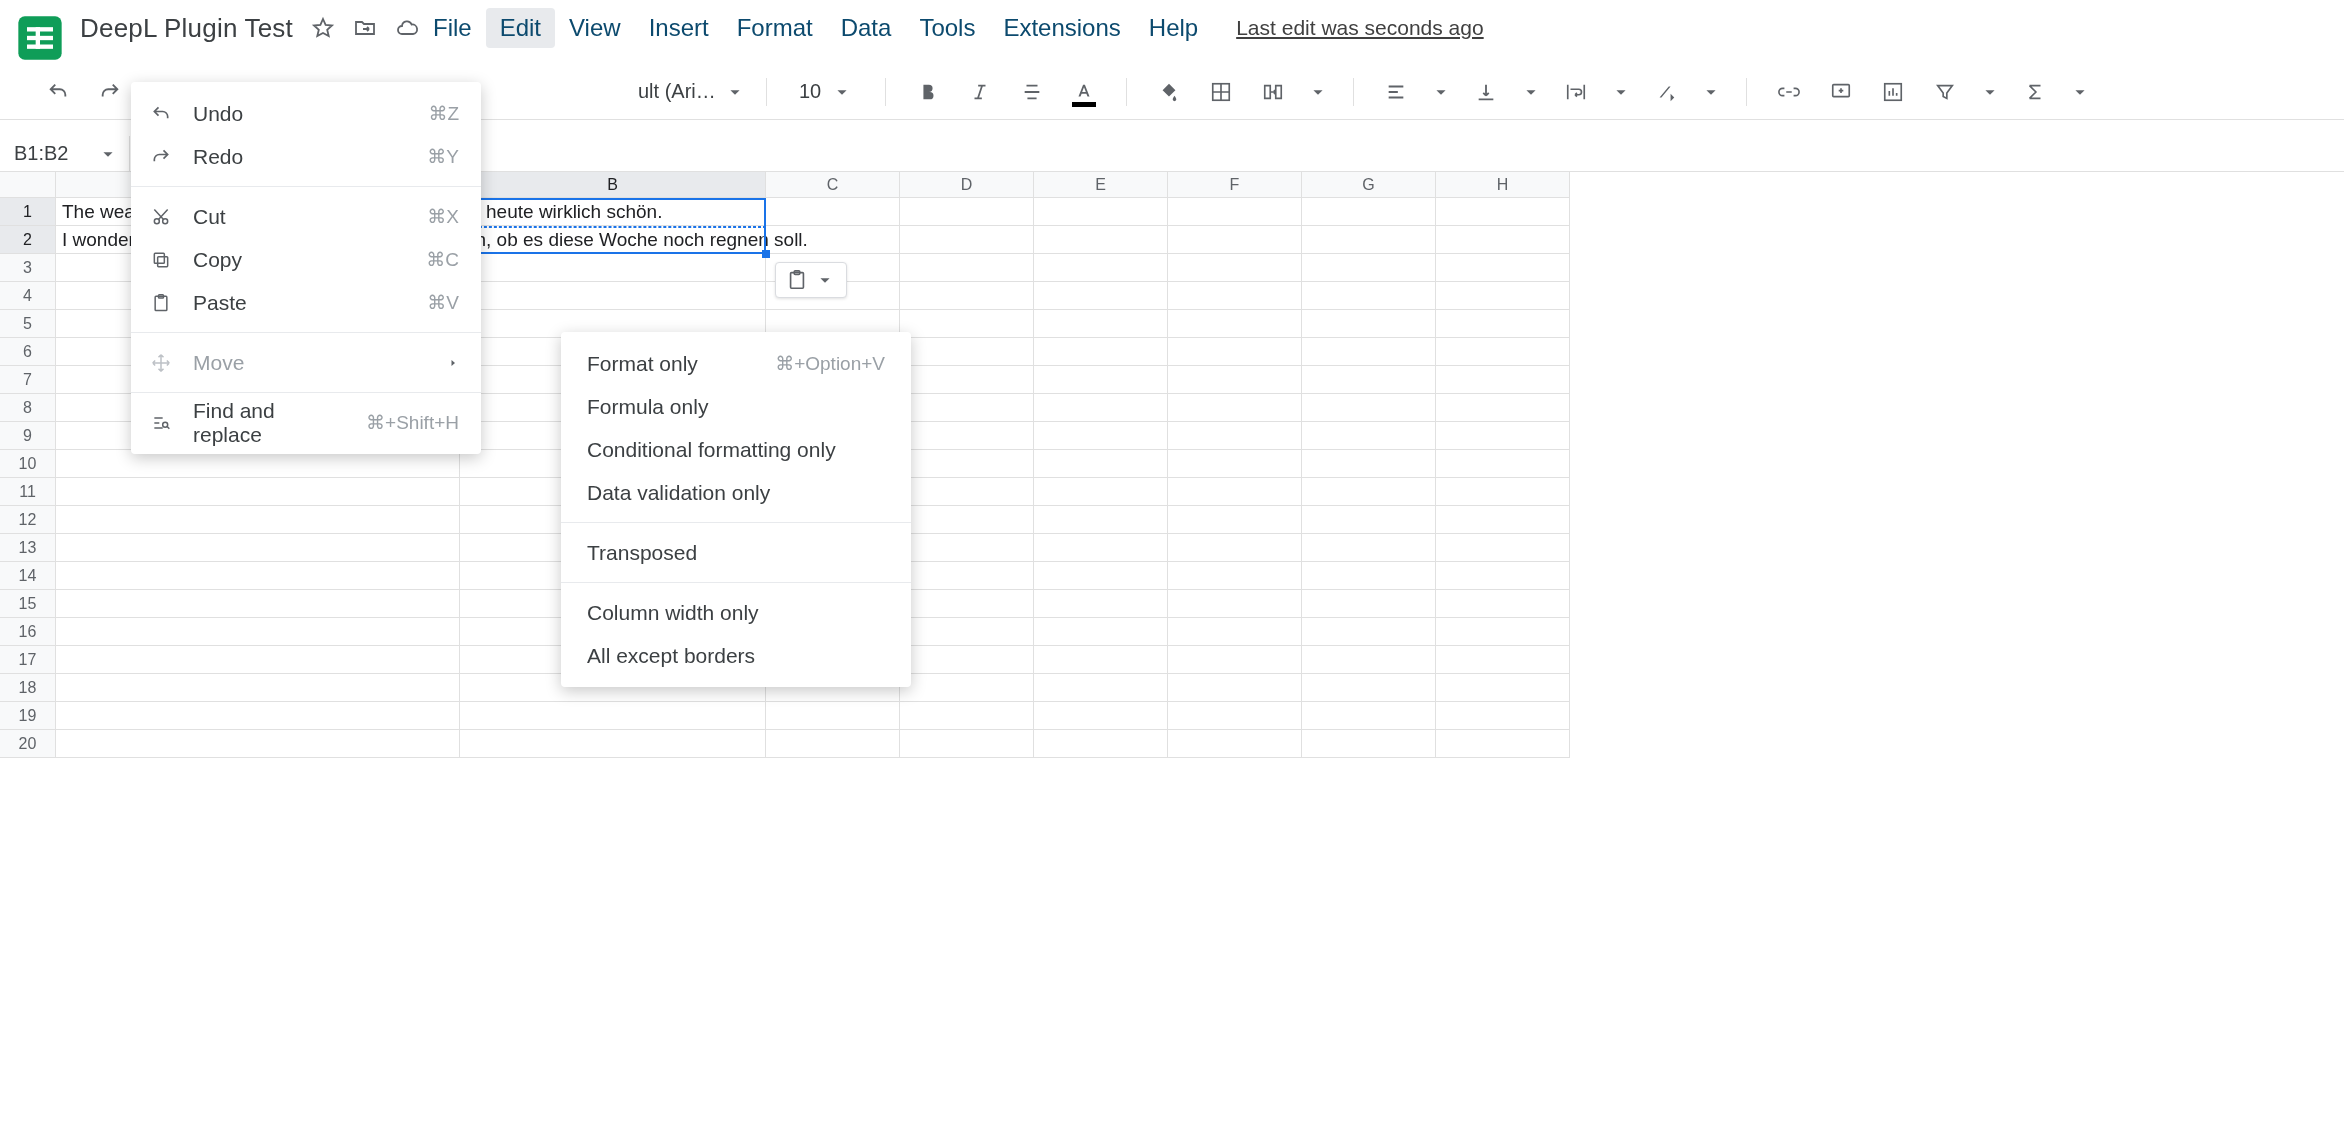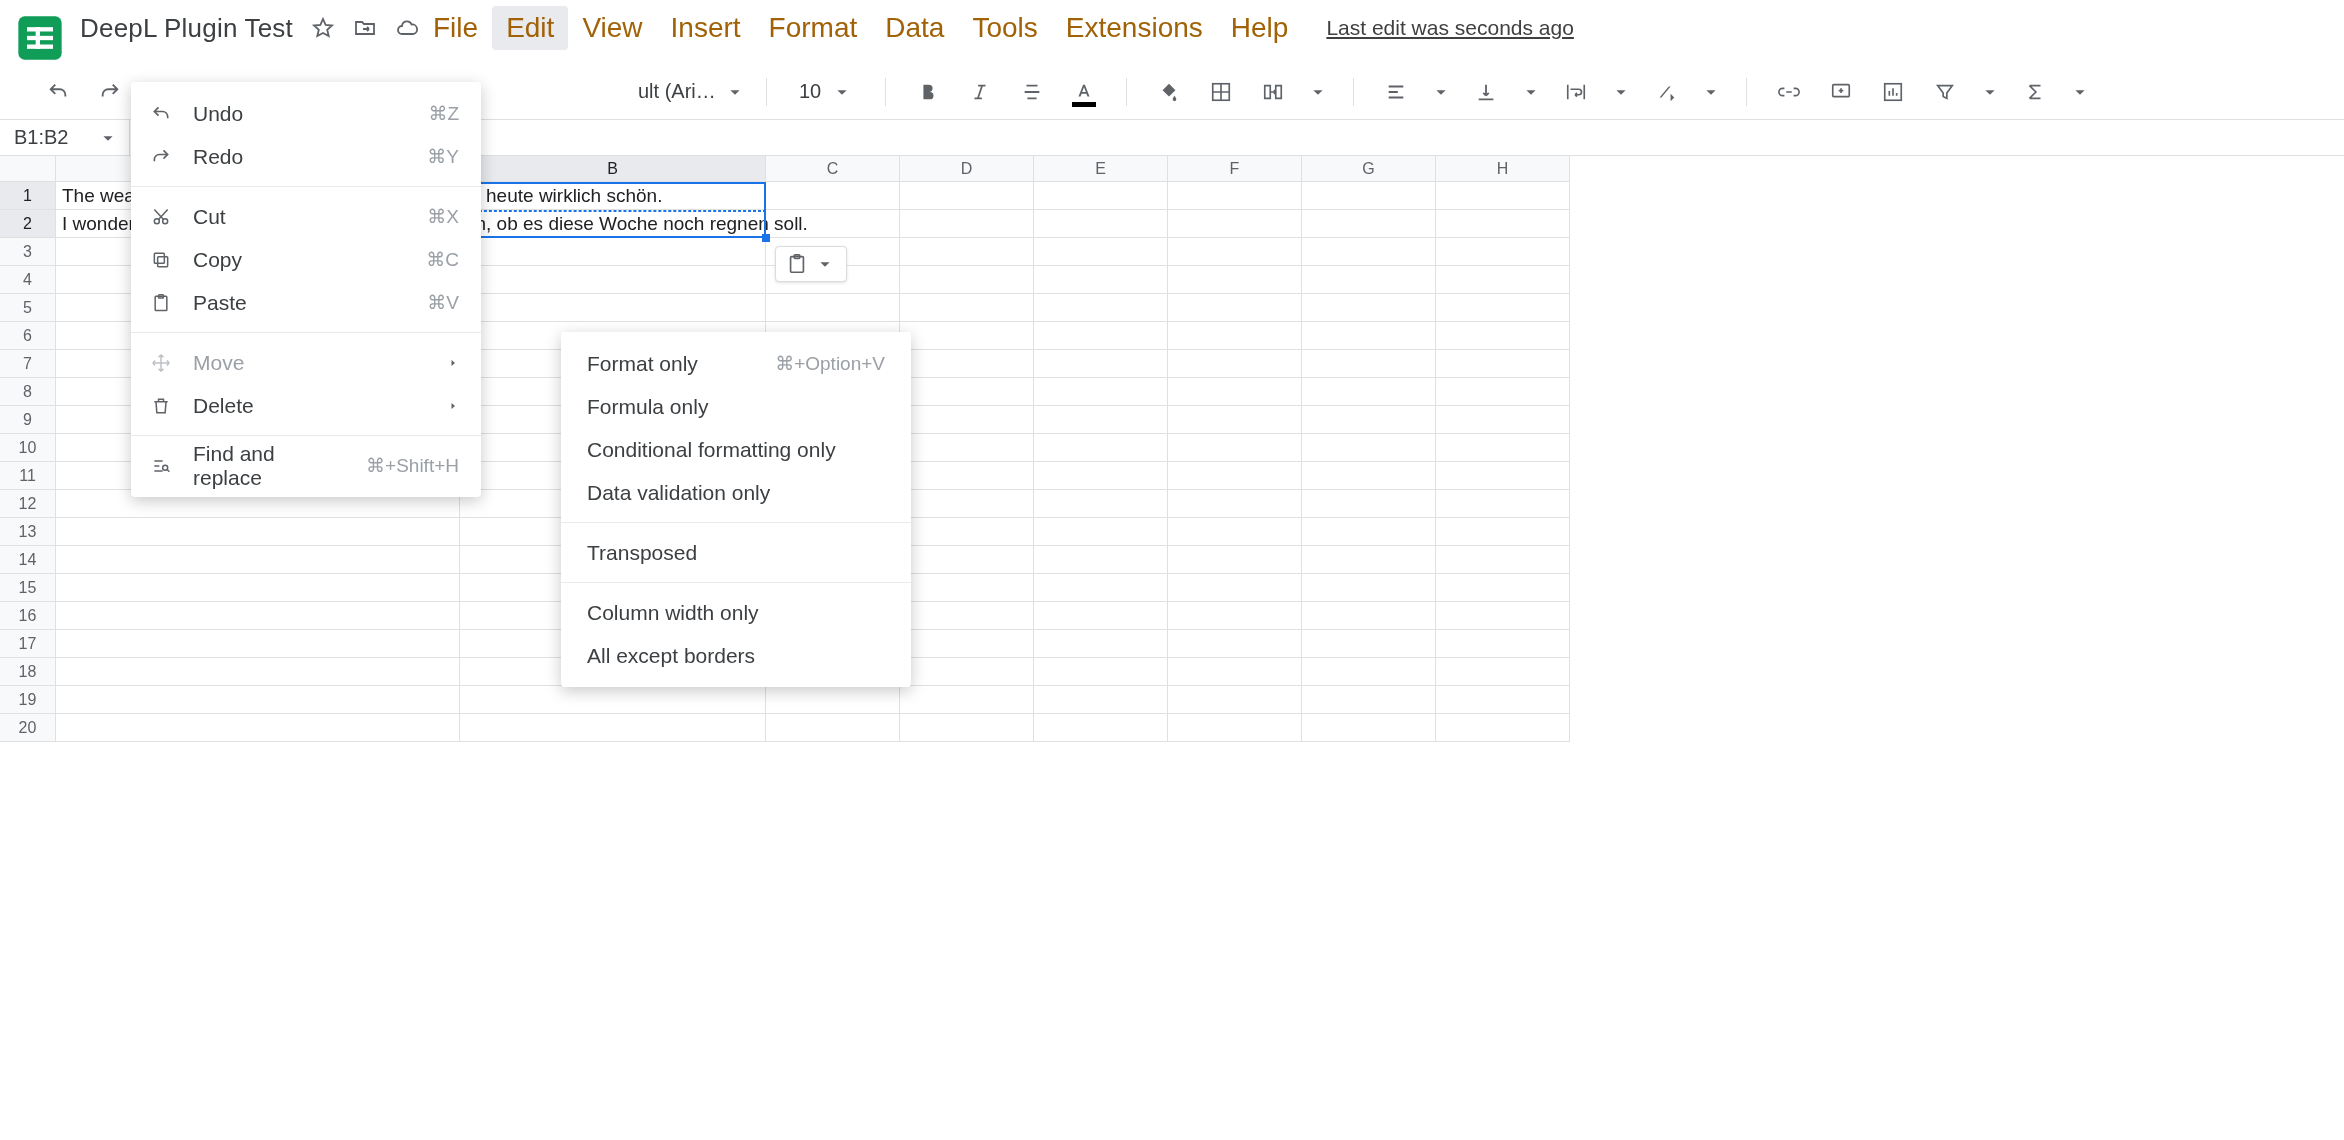--- a/index.html
+++ b/index.html
@@ -9,37 +9,37 @@
   
   .titlebar { display:flex; align-items:flex-start; padding:8px 14px 0 14px; }
   .doc-icon { width:52px; height:52px; margin-top:4px; margin-right:14px; }
   .title-area { display:flex; flex-direction:row; }
   .title-row { display:flex; align-items:center; gap:18px; height:40px; }
   .doc-title { font-size:26px; color:#3c4043; letter-spacing:0.2px; }
   .title-icons { display:flex; gap:18px; color:#5f6368; }
   .title-icons svg { width:24px; height:24px; }
 
   .menubar { display:flex; align-items:center; gap:0; height:40px; }
-  .menu-item { font-size:28px; color:#a16207; padding:6px 14px; border-radius:4px; cursor:pointer; }
+  .menu-item { font-size:24px; color:#0c4a6e; padding:6px 14px; border-radius:4px; cursor:pointer; }
   .menu-item.active { background:#e8eaed; }
   .last-edit { font-size:21px; color:#404040; text-decoration:underline; margin-left:24px; cursor:pointer; }
 
   
   .toolbar { display:flex; align-items:center; height:56px; padding:0 14px 0 40px; border-bottom:1px solid #e0e0e0; gap:16px; }
   .tbtn { width:36px; height:36px; display:flex; align-items:center; justify-content:center; color:#5f6368; border-radius:4px; cursor:pointer; }
   .tsep { width:1px; height:28px; background:#e0e0e0; margin:0 8px; }
   .font-name { display:flex; align-items:center; gap:8px; font-size:20px; color:#3c4043; padding:0 6px; cursor:pointer; width:110px; overflow:hidden; white-space:nowrap; }
   .font-size { font-size:20px; color:#3c4043; padding:0 8px; width:70px; display:flex; align-items:center; justify-content:space-between; cursor:pointer; }
   .dd { color:#5f6368; }
   .tbtn svg, .dd svg { width:22px; height:22px; }
   .tcolor-underline { position:relative; }
   .tcolor-underline::after { content:""; position:absolute; left:6px; right:6px; bottom:3px; height:5px; background:#000; }
 
   
-  .fx-row { display:flex; align-items:center; height:36px; border-bottom:1px solid #e0e0e0; }
+  .fx-row { display:flex; align-items:center; height:36px; border-bottom:1px solid #e0e0e0;margin-top:16px; }
   .namebox { width:130px; display:flex; align-items:center; justify-content:space-between; padding:0 10px 0 14px; border-right:1px solid #e0e0e0; height:100%; font-size:20px; color:#3c4043; cursor:pointer; }
 
   
   .sheet { position:relative; }
   .grid { display:grid; grid-template-columns:56px 404px 306px 134px 134px 134px 134px 134px 134px; }
   .colhead, .rowhead, .corner { background:#f8f9fa; border:1px solid #e0e0e0; border-top:none; border-left:none; font-size:16px; color:#5f6368; display:flex; align-items:center; justify-content:center; height:26px; }
   .corner { height:26px; }
   .colhead.sel { background:#e8eaed; color:#202124; }
   .rowhead { height:28px; }
   .rowhead.sel { background:#e8eaed; color:#202124; }
@@ -670,33 +670,20 @@
           <use href="#i-move"></use>
         </svg>
       </span>
       <span class="label">Move</span>
       <span class="sub">
         <svg>
           <use href="#i-caret-r"></use>
         </svg>
       </span>
     </div>
-    <div class="dd-item">
-      <span class="ico">
-        <svg width="20" height="20">
-          <use href="#i-delete"></use>
-        </svg>
-      </span>
-      <span class="label">Delete</span>
-      <span class="sub">
-        <svg>
-          <use href="#i-caret-r"></use>
-        </svg>
-      </span>
-    </div>
     <div class="dd-sep"></div>
     <div class="dd-item">
       <span class="ico">
         <svg width="20" height="20">
           <use href="#i-find"></use>
         </svg>
       </span>
       <span class="label">Find and replace</span>
       <span class="shc">⌘+Shift+H</span>
     </div>

